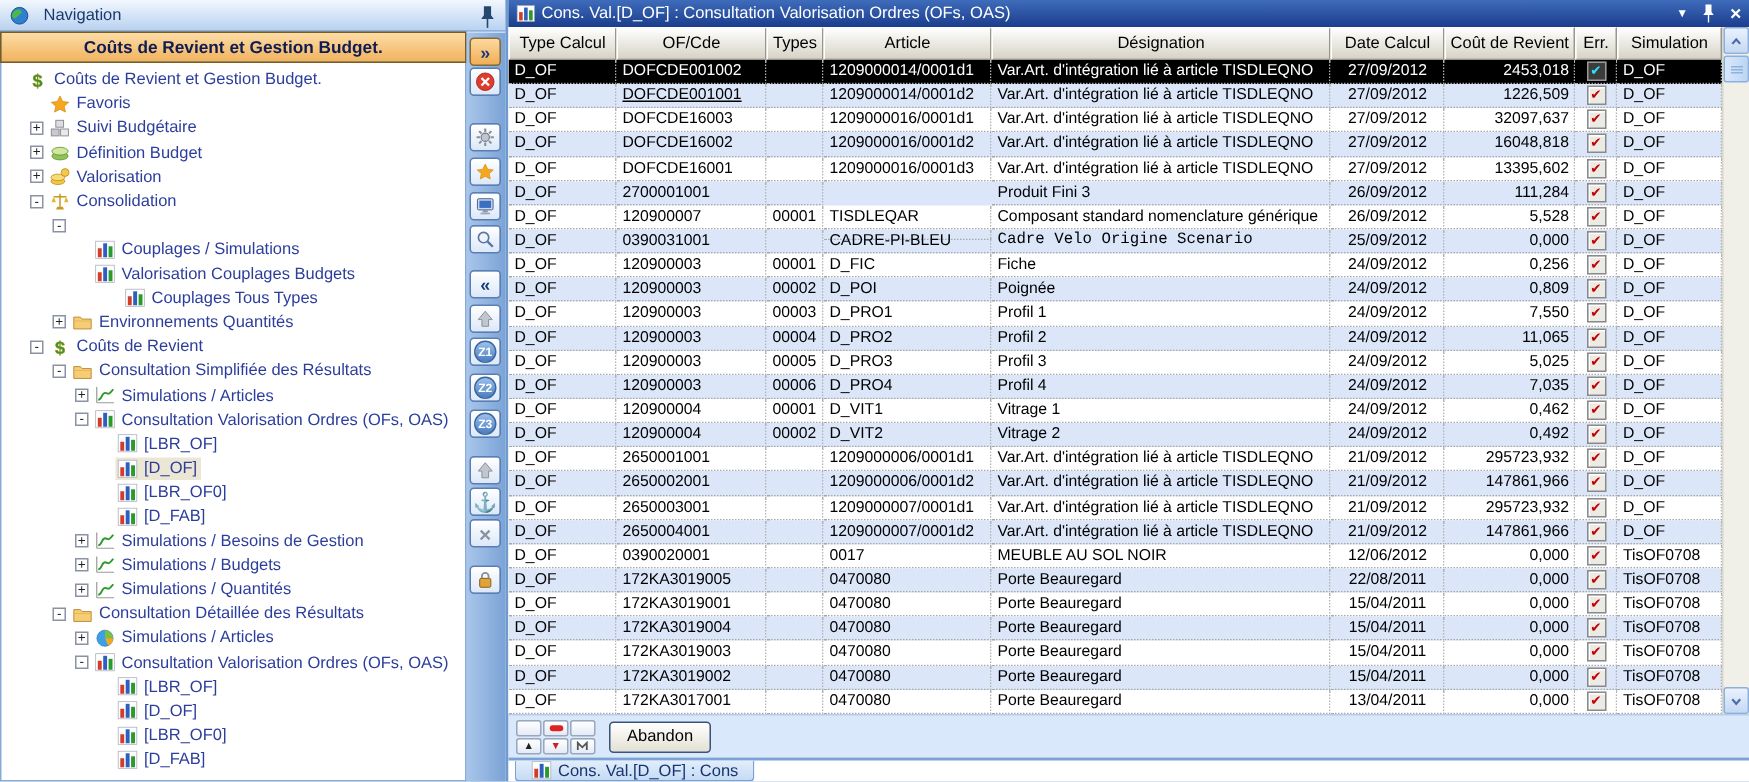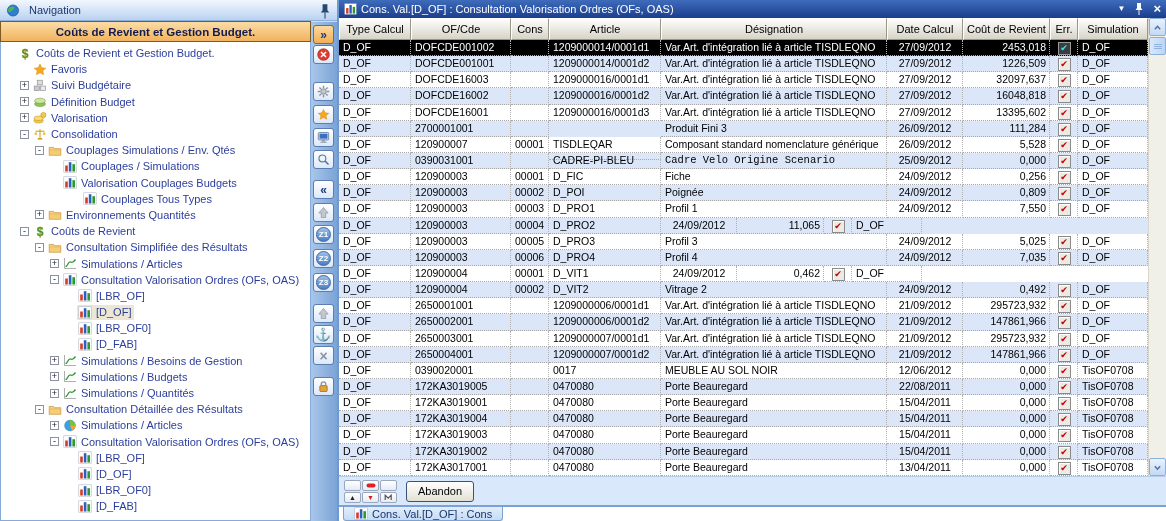--- a/index.html
+++ b/index.html
@@ -190,29 +190,20 @@
                     <path d="M7 1.2v8.6M2.8 3.2h8.4" stroke="#c9981a" stroke-width="1"></path>
                     <path d="M2.8 3.2L1.3 6.8h3zM11.2 3.2L9.7 6.8h3z" fill="#e8b62c"></path>
                     <path d="M4.4 11.6h5.2l-.7-1.7H5.1z" fill="#c9981a"></path>
                   </svg>
                 </span>
                 <span class="t-label">Consolidation</span>
               </span>
             </div>
             <div class="tree-item" style="padding-left: 34px;">
               <span class="expander">-</span>
-              <span class="hl">
-                <span class="t-icon">
-                  <svg viewBox="0 0 14 13">
-                    <path d="M1.2 3.4h4.4l1.2 1.3h6v6.6H1.2z" fill="#f6cd74" stroke="#b8862e" stroke-width="0.6"></path>
-                    <path d="M1.2 6h11.6" stroke="#e8b455" stroke-width="0.6"></path>
-                  </svg>
-                </span>
-                <span class="t-label">Couplages Simulations / Env. Qtés</span>
-              </span>
             </div>
             <div class="tree-item" style="padding-left: 49px;">
               <span class="expander empty"></span>
               <span class="hl">
                 <span class="t-icon">
                   <svg viewBox="0 0 14 13">
                     <rect x="0.8" y="0.8" width="12.4" height="11.4" fill="#fff" stroke="#aab" stroke-width="0.5"></rect>
                     <rect x="2.2" y="5.5" width="2.6" height="6" fill="#d23c2a"></rect>
                     <rect x="5.8" y="2.2" width="2.6" height="9.3" fill="#2c5fc0"></rect>
                     <rect x="9.4" y="4.2" width="2.6" height="7.3" fill="#2a9a2a"></rect>
@@ -592,21 +583,21 @@
               <rect x="4.55" y="8" width="0.9" height="5" fill="#fff"></rect>
             </svg></span>
         <span class="tb-close">×</span>
       </span>
     </div>
     <div class="rp-body">
       <div class="grid">
         <div class="thead" id="thead">
             <div class="th" style="width: 72px;">Type Calcul</div>
             <div class="th" style="width: 100px;">OF/Cde</div>
-            <div class="th" style="width: 38px;">Cons</div>
+            <div class="th" style="width: 38px;">Types</div>
             <div class="th" style="width: 112px;">Article</div>
             <div class="th" style="width: 226px;">Désignation</div>
             <div class="th" style="width: 76px;">Date Calcul</div>
             <div class="th" style="width: 87px;">Coût de Revient</div>
             <div class="th" style="width: 28px;">Err.</div>
             <div class="th" style="width: 70px;">Simulation</div>
           </div>
         <div class="tbody" id="tbody">
             <div class="tr selected">
               <div class="td a-left" style="width: 72px;">D_OF</div>
@@ -614,21 +605,21 @@
               <div class="td a-left" style="width: 38px;"></div>
               <div class="td a-left" style="width: 112px;">1209000014/0001d1</div>
               <div class="td a-left" style="width: 226px;">Var.Art. d'intégration lié à article TISDLEQNO</div>
               <div class="td a-center" style="width: 76px;">27/09/2012</div>
               <div class="td a-right" style="width: 87px;">2453,018</div>
               <div class="td a-center" style="width: 28px;"><span class="chk">✔</span></div>
               <div class="td a-left" style="width: 70px;">D_OF</div>
             </div>
             <div class="tr alt">
               <div class="td a-left" style="width: 72px;">D_OF</div>
-              <div class="td a-left" style="width: 100px;">DOFCDE001001</div>
+              <div class="td a-left" style="width: 100px; text-decoration: underline;">DOFCDE001001</div>
               <div class="td a-left" style="width: 38px;"></div>
               <div class="td a-left" style="width: 112px;">1209000014/0001d2</div>
               <div class="td a-left" style="width: 226px;">Var.Art. d'intégration lié à article TISDLEQNO</div>
               <div class="td a-center" style="width: 76px;">27/09/2012</div>
               <div class="td a-right" style="width: 87px;">1226,509</div>
               <div class="td a-center" style="width: 28px;"><span class="chk">✔</span></div>
               <div class="td a-left" style="width: 70px;">D_OF</div>
             </div>
             <div class="tr">
               <div class="td a-left" style="width: 72px;">D_OF</div>
@@ -727,20 +718,21 @@
               <div class="td a-center" style="width: 76px;">24/09/2012</div>
               <div class="td a-right" style="width: 87px;">7,550</div>
               <div class="td a-center" style="width: 28px;"><span class="chk">✔</span></div>
               <div class="td a-left" style="width: 70px;">D_OF</div>
             </div>
             <div class="tr alt">
               <div class="td a-left" style="width: 72px;">D_OF</div>
               <div class="td a-left" style="width: 100px;">120900003</div>
               <div class="td a-left" style="width: 38px;">00004</div>
               <div class="td a-left" style="width: 112px;">D_PRO2</div>
+              <div class="td a-left" style="width: 226px;">Profil 2</div>
               <div class="td a-center" style="width: 76px;">24/09/2012</div>
               <div class="td a-right" style="width: 87px;">11,065</div>
               <div class="td a-center" style="width: 28px;"><span class="chk">✔</span></div>
               <div class="td a-left" style="width: 70px;">D_OF</div>
             </div>
             <div class="tr">
               <div class="td a-left" style="width: 72px;">D_OF</div>
               <div class="td a-left" style="width: 100px;">120900003</div>
               <div class="td a-left" style="width: 38px;">00005</div>
               <div class="td a-left" style="width: 112px;">D_PRO3</div>
@@ -759,20 +751,21 @@
               <div class="td a-center" style="width: 76px;">24/09/2012</div>
               <div class="td a-right" style="width: 87px;">7,035</div>
               <div class="td a-center" style="width: 28px;"><span class="chk">✔</span></div>
               <div class="td a-left" style="width: 70px;">D_OF</div>
             </div>
             <div class="tr">
               <div class="td a-left" style="width: 72px;">D_OF</div>
               <div class="td a-left" style="width: 100px;">120900004</div>
               <div class="td a-left" style="width: 38px;">00001</div>
               <div class="td a-left" style="width: 112px;">D_VIT1</div>
+              <div class="td a-left" style="width: 226px;">Vitrage 1</div>
               <div class="td a-center" style="width: 76px;">24/09/2012</div>
               <div class="td a-right" style="width: 87px;">0,462</div>
               <div class="td a-center" style="width: 28px;"><span class="chk">✔</span></div>
               <div class="td a-left" style="width: 70px;">D_OF</div>
             </div>
             <div class="tr alt">
               <div class="td a-left" style="width: 72px;">D_OF</div>
               <div class="td a-left" style="width: 100px;">120900004</div>
               <div class="td a-left" style="width: 38px;">00002</div>
               <div class="td a-left" style="width: 112px;">D_VIT2</div>

